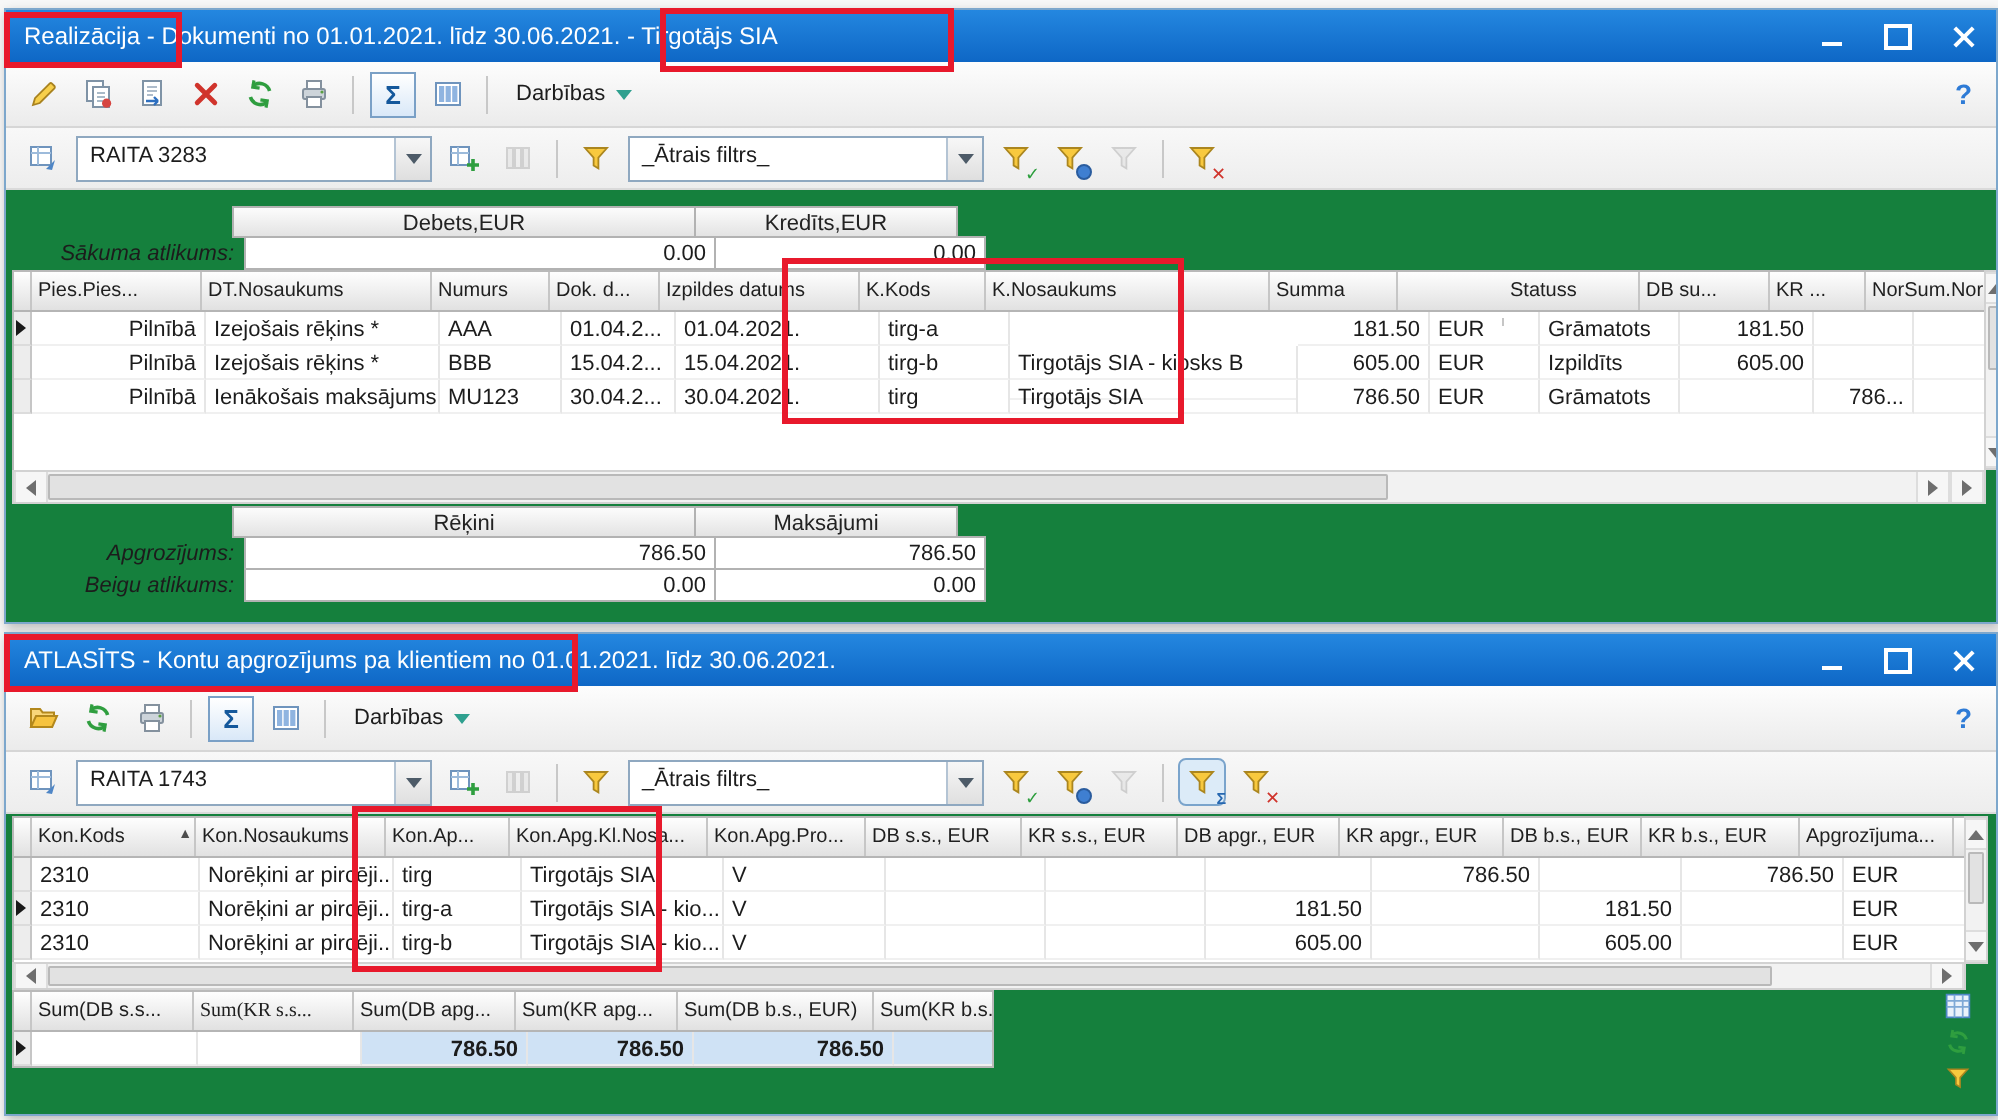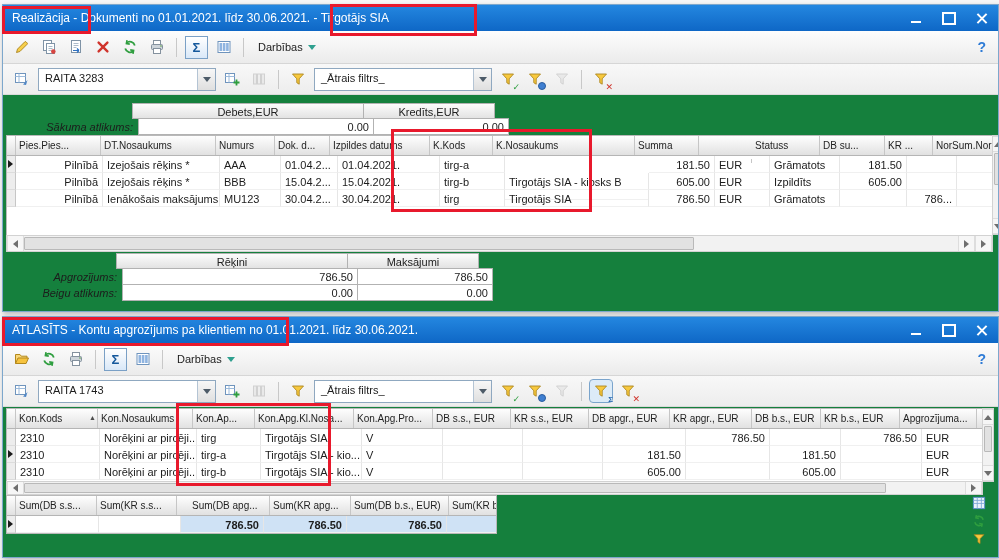--- a/index.html
+++ b/index.html
@@ -223,21 +223,21 @@
     <div class="sep"></div>
     <div class="tbtn">
       <svg width="16" height="16" viewBox="0 0 16 16">
           <path d="M2.5 3h11L9.2 7.8v5.4l-2.4-1.5V7.8z" fill="#f8c93e" stroke="#ab861f" stroke-width="0.9"></path>
         </svg>
       <span class="ov red">✕</span>
     </div>
   </div>
 
   <div class="content">
-    <div style="position:absolute;left:20px;top:8px;">
+    <div style="position:absolute;left:4px;top:8px;">
       <div class="balrow">
         <div class="balspacer"></div>
         <div class="balhead bw1">Debets,EUR</div>
         <div class="balhead bw2">Kredīts,EUR</div>
       </div>
       <div class="balrow">
         <div class="ballabel">Sākuma atlikums:</div>
         <div class="balcell bw1">0.00</div>
         <div class="balcell bw2">0.00</div>
       </div>
@@ -573,22 +573,22 @@
       <div style="flex:1;"></div>
       <div class="sbtn">
           <span class="tri r"></span>
         </div>
     </div>
 
     <div class="grid sumgrid" id="w2sums" style="left:3px;top:88px;width:489px;">
         <div class="ghead">
           <div class="gmarker"></div>
           <div class="hcell" style="width: 74px;"><span>Sum(DB s.s...</span></div>
-          <div class="hcell" style="width: 73px;"><span>Sum(KR s.s...</span></div>
-          <div class="hcell" style="width: 74px; margin-left: 12px;"><span>Sum(DB apg...</span></div>
+          <div class="hcell" style="width: 73px; font-family: Liberation Serif, serif;"><span>Sum(KR s.s...</span></div>
+          <div class="hcell" style="width: 74px;"><span>Sum(DB apg...</span></div>
           <div class="hcell" style="width: 74px;"><span>Sum(KR apg...</span></div>
           <div class="hcell" style="width: 91px;"><span>Sum(DB b.s., EUR)</span></div>
           <div class="hcell" style="width: 93px;"><span>Sum(KR b.s., EUR)</span></div>
         </div>
         <div class="gbody" style="height: 17px;">
           <div class="grow">
             <div class="gmarker">
               <span class="ptr"></span>
             </div>
             <div class="gc a-right" style="width: 74px;"></div>

